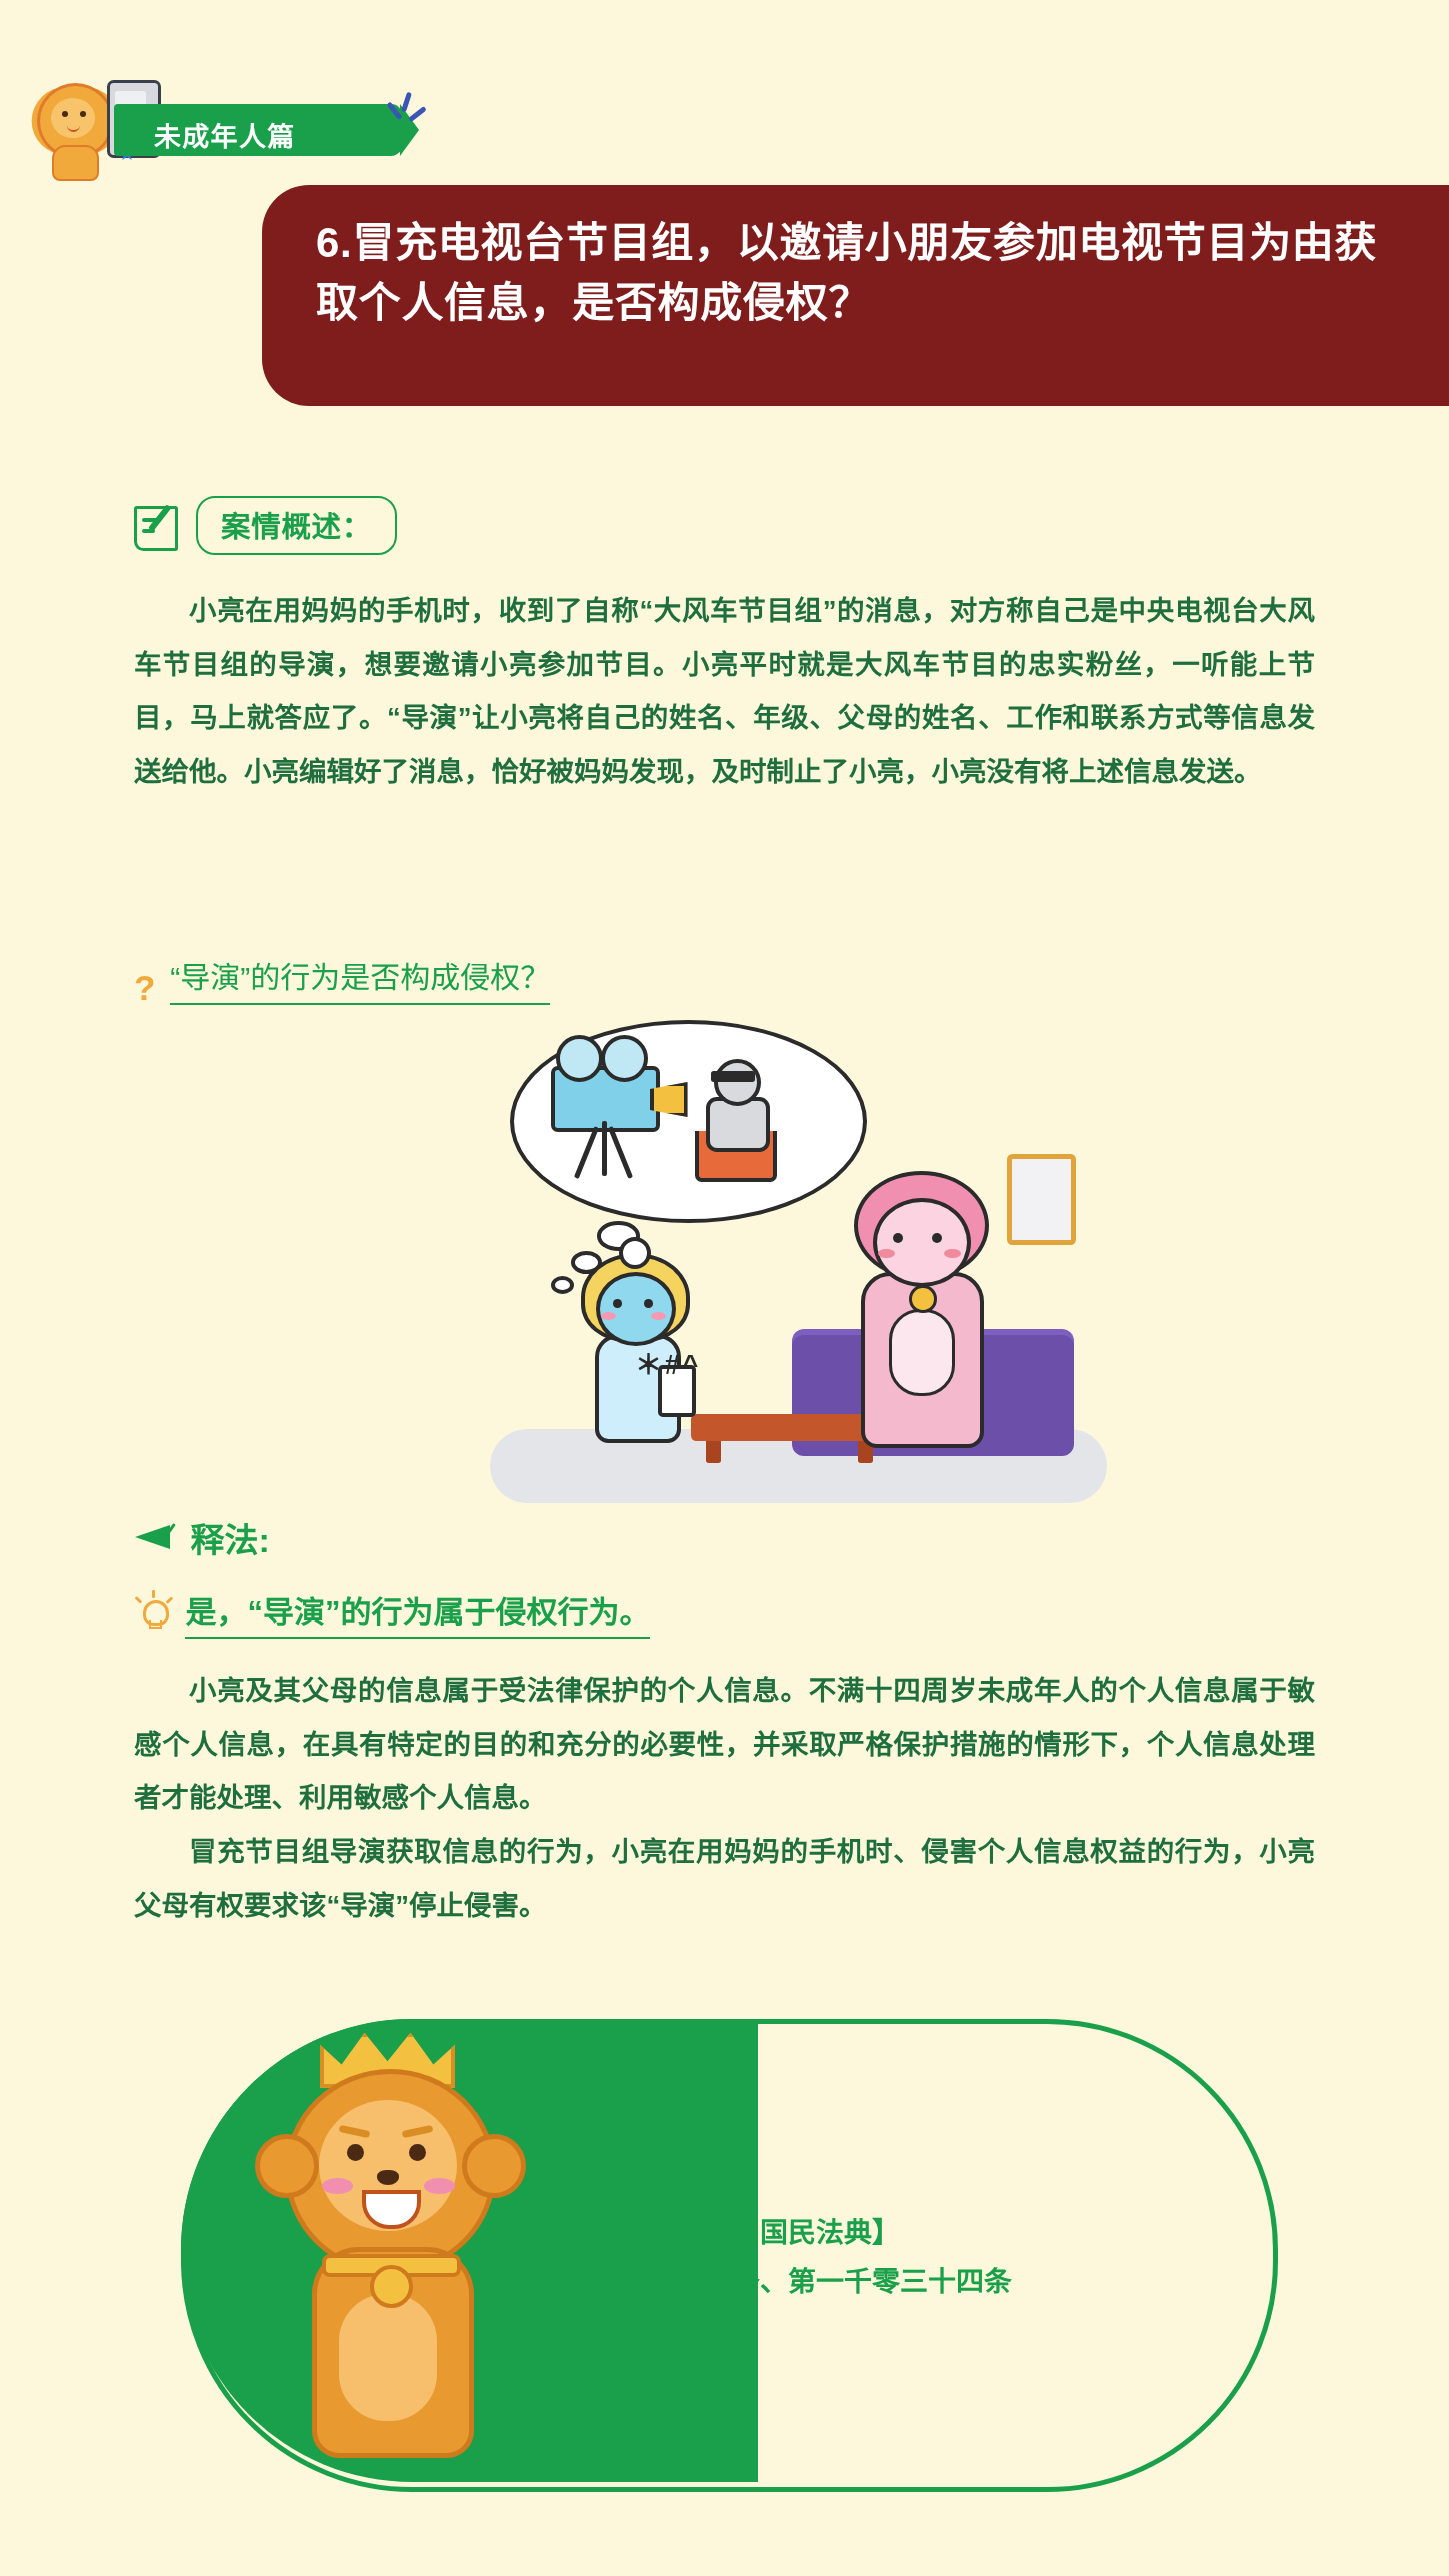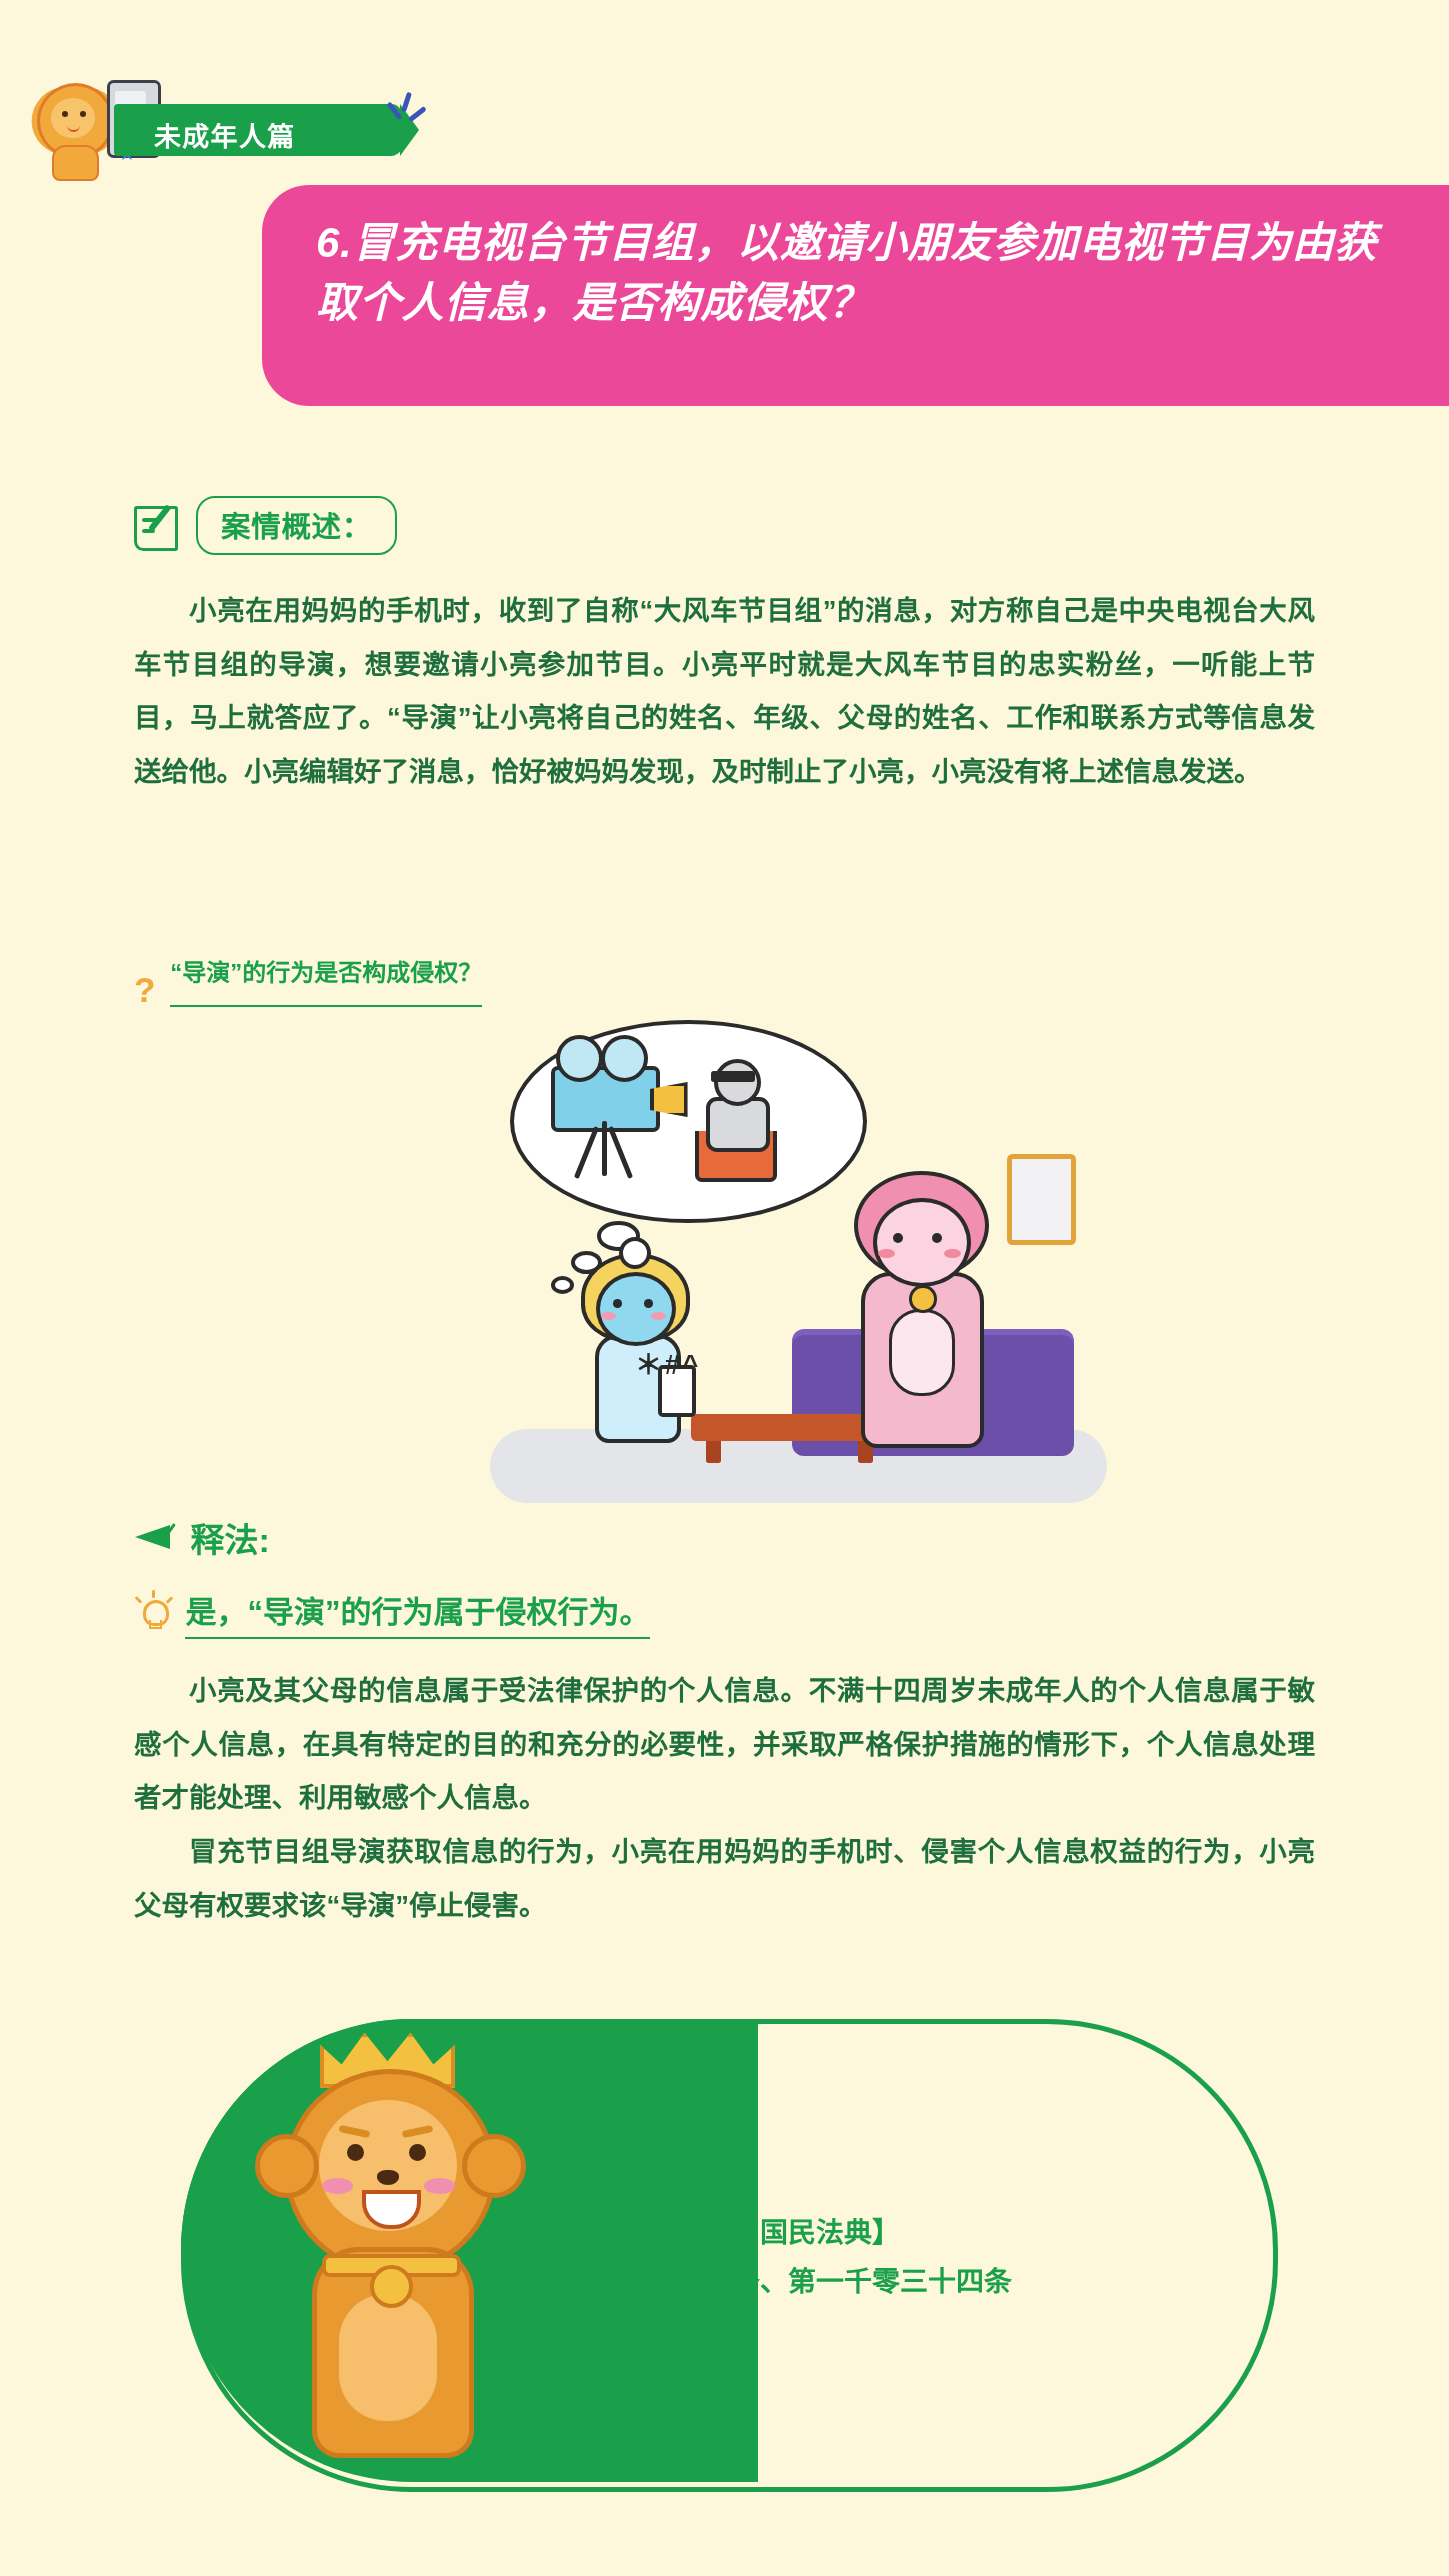--- a/index.html
+++ b/index.html
@@ -152,25 +152,24 @@
   .topbar-spark i:nth-child(2) { left: 2.7px; top: 9.4px; transform: rotate(-38deg); }
   .topbar-spark i:nth-child(3) { left: 25.5px; top: 12px; transform: rotate(52deg); }
 
   
   .title-block {
     position: absolute;
     left: 262px;
     top: 185px;
     width: 1187px;
     min-height: 221px;
-    background: #ec4899;
+    background: #7f1d1d;
     border-radius: 47px 0 0 47px;
     padding: 28px 54px 31px 54px;
     box-sizing: border-box;
-    font-style: italic;
   }
   .title-text {
     color: #ffffff;
     font-size: 42px;
     font-weight: bold;
     line-height: 1.42;
     letter-spacing: 0.7px;
   }
 
   
@@ -237,24 +236,24 @@
     gap: 14.8px;
   }
   .q-mark {
     color: #f0a93a;
     font-size: 35px;
     font-weight: bold;
     line-height: 1;
   }
   .q-text {
     color: #1aa04a;
-    font-size: 24px;
-    font-weight: bold;
+    font-size: 30px;
+    font-weight: normal;
     border-bottom: 2.7px solid #1aa04a;
-    padding-bottom: 17px;
+    padding-bottom: 6px;
   }
 
   
   .illus {
     position: absolute;
     left: 470px;
     top: 1020px;
     width: 671px;
     height: 483px;
   }

